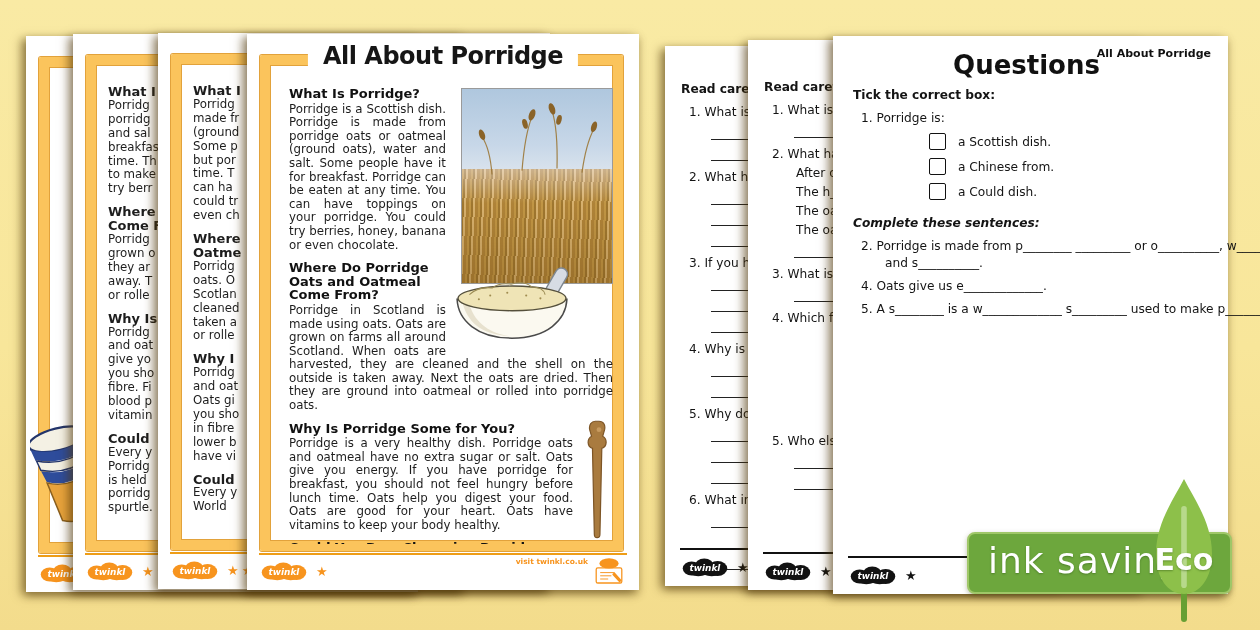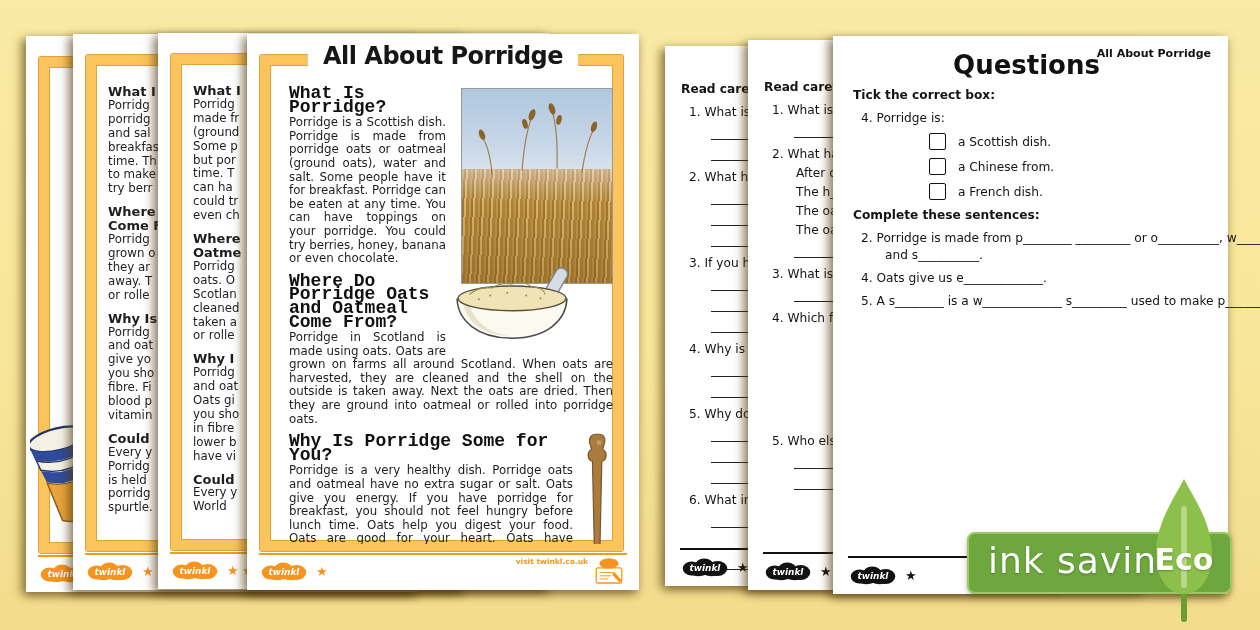--- a/index.html
+++ b/index.html
@@ -16,21 +16,21 @@
   
   .rpage{width:392px;height:556px;}
   .gold-frame{position:absolute;left:13px;right:16px;top:21px;bottom:39px;
     border:10px solid #FBC45C;border-radius:2px;
     box-shadow:inset 0 0 0 1px #E2A23B,0 0 0 1px #E2A23B;}
   .p-title{position:absolute;top:6px;left:50%;transform:translateX(-50%);
     background:#fff;padding:2px 15px;font-size:24px;font-weight:bold;color:#161616;
     white-space:nowrap;z-index:2;letter-spacing:-0.5px;}
   .p-content{position:absolute;left:42px;right:26px;top:52px;bottom:46px;
     font-size:11.8px;line-height:13.6px;color:#1d1d1d;overflow:hidden;z-index:1;}
-  .psec h3{font-size:18px;font-weight:bold;margin:9px 0 2px;color:#111;font-family:Liberation Mono, monospace;}
+  .psec h3{font-size:13px;font-weight:bold;margin:9px 0 2px;color:#111;}
   .psec:first-of-type h3{margin-top:1px;}
   .psec p{margin:0;text-align:justify;}
   .media-float{float:right;width:158px;height:256px;position:relative;margin:0 0 4px 9px;}
   .photo{position:absolute;top:2px;right:0;width:152px;height:196px;border:1px solid #9a9a9a;box-sizing:border-box;overflow:hidden;}
   .photo .sky{height:41%;background:linear-gradient(180deg,#AFC7DE 0%,#C7D7E8 70%,#D8E2EC 100%);}
   .photo .field{height:59%;
     background:linear-gradient(180deg,rgba(235,228,238,.45) 0%,rgba(150,100,30,.15) 30%,rgba(110,70,15,.35) 100%),
     repeating-linear-gradient(93deg,#C89E4B 0 2px,#A07A32 2px 4px,#E2BE7B 4px 6px,#B3883C 6px 9px);}
   .sprig-svg{position:absolute;top:0;left:0;width:100%;height:100%;}
   .bowl-svg{position:absolute;left:-14px;bottom:-4px;width:142px;height:82px;}
@@ -54,21 +54,21 @@
   .frow.gap{margin-top:9px;}
   .jar-svg{position:absolute;left:4px;bottom:50px;width:76px;height:122px;z-index:1;}
 
   
   .qpage{width:395px;height:558px;}
   .q-header{position:absolute;top:11px;right:17px;font-size:11px;font-weight:bold;color:#111;}
   .q-title{position:absolute;top:14px;left:0;right:8px;text-align:center;font-size:26px;font-weight:bold;color:#111;}
   .q-col{position:absolute;left:16px;width:360px;font-size:12.2px;line-height:14px;color:#141414;white-space:nowrap;}
   .qrow{margin:3px 0;}
   .qrow.qlabel{font-weight:bold;margin:0 0 9px 0;}
-  .qrow.mt{margin-top:8px;}
+  .qrow.mt{margin-top:16px;font-style:italic;}
   .qrow.qnum{margin-top:9px;margin-left:8px;}
   .qrow.qsub{margin-left:32px;margin-top:5px;}
   .qrow.qcont{margin-left:32px;margin-top:2px;}
   .qrow.ansline{border-bottom:1.4px solid #222;height:10px;margin:10px 0 5px 30px;width:205px;}
   .cbox{display:none;}
   .qrow.chk{margin:8px 0 8px 32px;display:flex;align-items:center;padding-left:44px;}
   .qrow.chk .cbox{display:inline-block;width:15px;height:15px;border:1.8px solid #111;border-radius:2px;margin-right:12px;flex:0 0 auto;background:#fff;}
   .q-rule{position:absolute;left:15px;right:15px;bottom:36px;border-top:2px solid #111;}
   .q-footer{position:absolute;left:17px;bottom:7px;height:24px;display:flex;align-items:center;}
 
@@ -521,33 +521,33 @@
     <div class="q-header">All About Porridge</div>
     <div class="q-title">Questions</div>
     <div class="q-col" style="top:52px;left:20px;">
 
     <div class="qrow qlabel">
         
         <span class="qtxt">Tick the correct box:</span>
       </div>
         <div class="qrow qnum">
         
-        <span class="qtxt">4. Porridge is:</span>
+        <span class="qtxt">1. Porridge is:</span>
       </div>
         <div class="qrow chk">
         <span class="cbox"></span>
         <span class="qtxt">a Scottish dish.</span>
       </div>
         <div class="qrow chk">
         <span class="cbox"></span>
         <span class="qtxt">a Chinese from.</span>
       </div>
         <div class="qrow chk">
         <span class="cbox"></span>
-        <span class="qtxt">a French dish.</span>
+        <span class="qtxt">a Could dish.</span>
       </div>
         <div class="qrow qlabel mt">
         
         <span class="qtxt">Complete these sentences:</span>
       </div>
         <div class="qrow qnum">
         
         <span class="qtxt">2. Porridge is made from p________ _________ or o__________, w____________</span>
       </div>
         <div class="qrow qcont">

